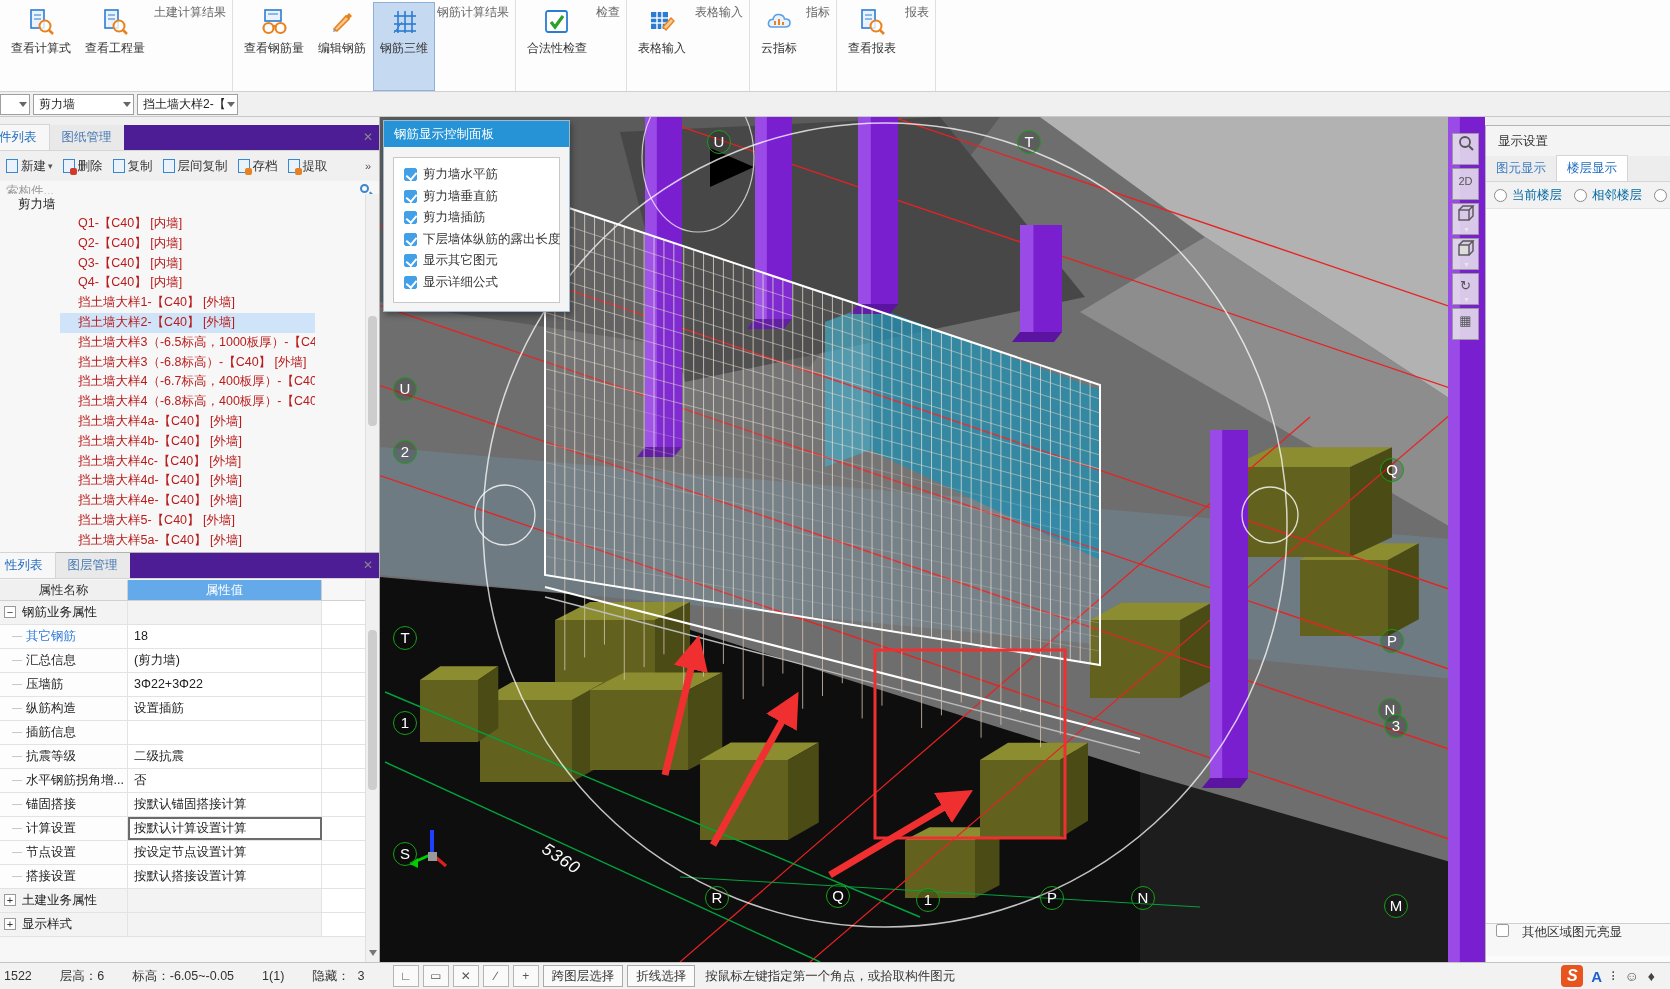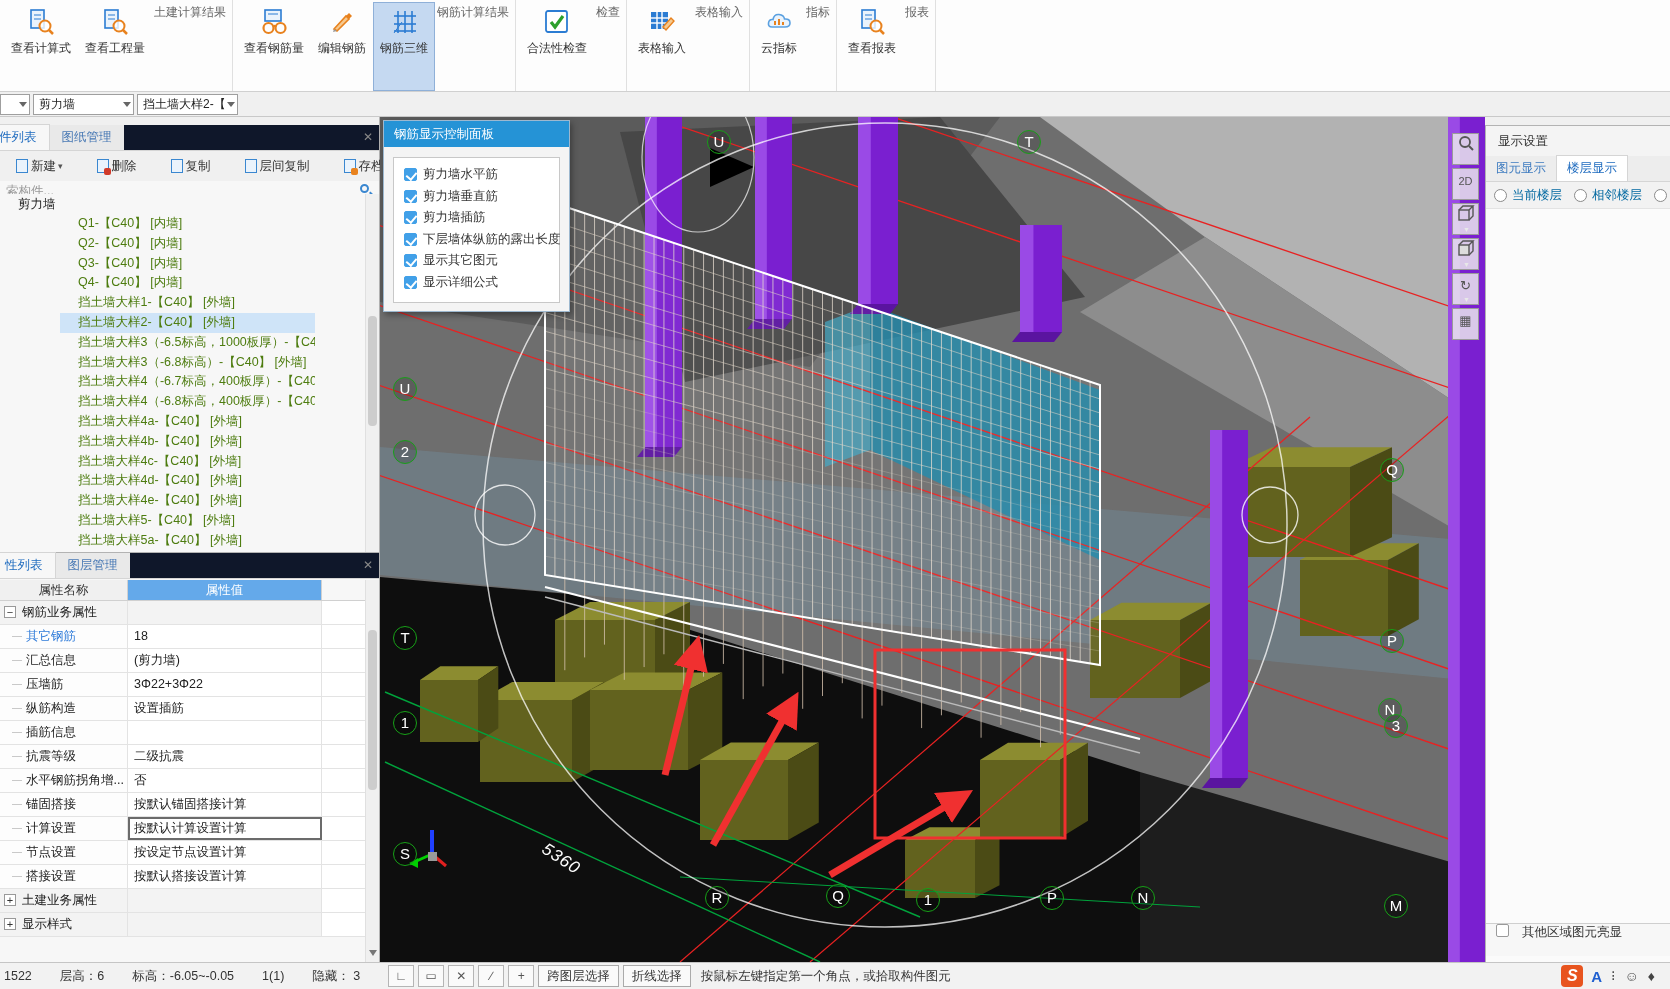--- a/index.html
+++ b/index.html
@@ -17,37 +17,37 @@
   .rbtn.sel { background:#c5d9f1; border:1px solid #8fb0d8; }
   .rbtn .ric { width:30px; height:32px; display:flex; align-items:center; justify-content:center; }
   .rbtn .rlab { font-size:12px; color:#333; white-space:nowrap; margin-top:2px; }
   .rgrouplab { text-align:center; font-size:12px; color:#666; padding:2px 2px 4px 2px; }
   
   #selbar { position:absolute; left:0; top:92px; width:1670px; height:25px; background:#f0f0f0; border-bottom:1px solid #c9c9c9; }
   .combo { position:absolute; top:2px; height:21px; background:#fff; border:1px solid #9f9f9f; font-size:12px; line-height:19px; padding-left:5px; color:#222; }
   .combo .arr { position:absolute; right:2px; top:7px; width:0; height:0; border:4px solid transparent; border-top:5px solid #666; }
   
   #leftpanel { position:absolute; left:0; top:117px; width:380px; height:845px; background:#f0f0f0; border-right:1px solid #b3b3b3; }
-  .ptabs { position:relative; height:26px; background:#0f172a; border-bottom:1px solid #d5d5d5; display:flex; align-items:flex-end; }
+  .ptabs { position:relative; height:26px; background:#4c1d95; border-bottom:1px solid #d5d5d5; display:flex; align-items:flex-end; }
   .ptab { padding:4px 12px; font-size:12.5px; color:#4a7ab5; background:#e9e9e9; }
   .ptab.on { background:#f7f7f7; color:#1e6bbf; border:1px solid #d5d5d5; border-bottom:none; }
   .pclose { position:absolute; right:6px; top:5px; color:#888; font-size:12px; cursor:default; }
-  #ltoolbar { height:30px; display:flex; align-items:center; padding-left:16px; background:#f0f0f0;gap:24px; }
+  #ltoolbar { height:30px; display:flex; align-items:center; padding-left:6px; background:#f0f0f0; }
   .tbtn { display:flex; align-items:center; margin-right:10px; color:#333; font-size:12.5px; white-space:nowrap; }
   .tico { display:inline-block; width:12px; height:14px; border:1.5px solid #3a87d0; background:#eaf3fc; margin-right:3px; position:relative; }
   .tico .acc { position:absolute; right:-3px; bottom:-3px; width:7px; height:7px; border-radius:2px; }
   .tddn { margin-left:2px; font-size:9px; color:#555; }
   .tmore { margin-left:auto; margin-right:8px; color:#555; font-size:11px; }
   #lsearch { height:20px; border-bottom:1px solid #dadada; position:relative; background:#f7f7f7; }
   #lsearch .stext { position:absolute; left:6px; top:2px; color:#999; }
   .mag { position:absolute; width:9px; height:9px; border:2px solid #3a87d0; border-radius:50%; }
   .mag:after { content:""; position:absolute; left:7px; top:7px; width:5px; height:2px; background:#3a87d0; transform:rotate(45deg); }
   #clist { position:absolute; top:77px; bottom:0; left:0; right:14px; background:#f7f7f7; overflow:hidden; }
   .cgroup { height:20px; line-height:20px; padding-left:18px; color:#222; }
-  .citem { height:19.8px; line-height:19.8px; padding-left:18px; margin-left:60px; width:255px; color:#4d7c0f; white-space:nowrap; overflow:hidden; }
+  .citem { height:19.8px; line-height:19.8px; padding-left:18px; margin-left:60px; width:255px; color:#b91c1c; white-space:nowrap; overflow:hidden; }
   .citem.sel { background:#cfe4f8; }
   .vsb { position:absolute; right:0; width:14px; background:#f0f0f0; border-left:1px solid #e0e0e0; }
   .vsb .thumb { position:absolute; left:2px; width:9px; background:#cdcdcd; border-radius:4px; }
   
   #proppanel { position:absolute; left:0; top:552px; width:380px; height:410px; background:#f7f7f7; border-top:1px solid #b3b3b3; border-right:1px solid #b3b3b3; }
   #ptable { position:absolute; top:27px; left:0; right:14px; bottom:0; }
   .phead { display:flex; height:21px; border-bottom:1px solid #d0d0d0; }
   .phname { width:128px; background:#f0f0f0; text-align:center; line-height:21px; color:#333; border-right:1px solid #d0d0d0; }
   .phval { width:194px; background:#64a9ea; color:#fff; text-align:center; line-height:21px; border-right:1px solid #d0d0d0; }
   .prow { display:flex; height:24px; border-bottom:1px solid #e3e3e3; position:relative; background:#fff; }
@@ -671,21 +671,21 @@
       <span class="chk"></span>
       <span style="margin-left:7px;">其他区域图元亮显</span>
     </div>
   </div>
 
   <div id="statusbar">
       <span class="sit" style="margin-left: 4px;">1522</span>
       <span class="sit" style="margin-left: 0px;">层高：6</span>
       <span class="sit" style="margin-left: 0px;">标高：-6.05~-0.05</span>
       <span class="sit" style="margin-left: 0px;">1(1)</span>
-      <span class="sit" style="margin-left: 0px;">隐藏： 3</span>
+      <span class="sit" style="margin-left: 0px; font-family: Liberation Mono, monospace;">隐藏： 3</span>
       <div class="sico">∟</div>
       <div class="sico">▭</div>
       <div class="sico">✕</div>
       <div class="sico">∕</div>
       <div class="sico">+</div>
       <div class="sbtn">跨图层选择</div>
       <div class="sbtn">折线选择</div>
       <span style="margin-left: 6px;">按鼠标左键指定第一个角点，或拾取构件图元</span>
     </div>
 

